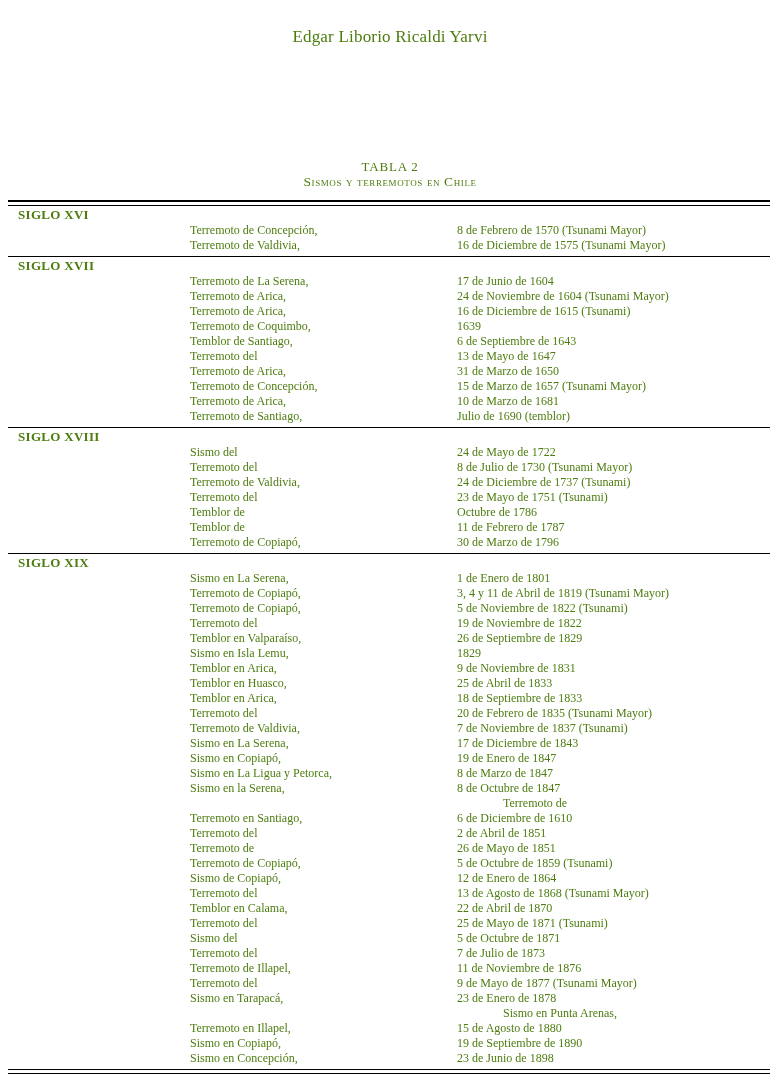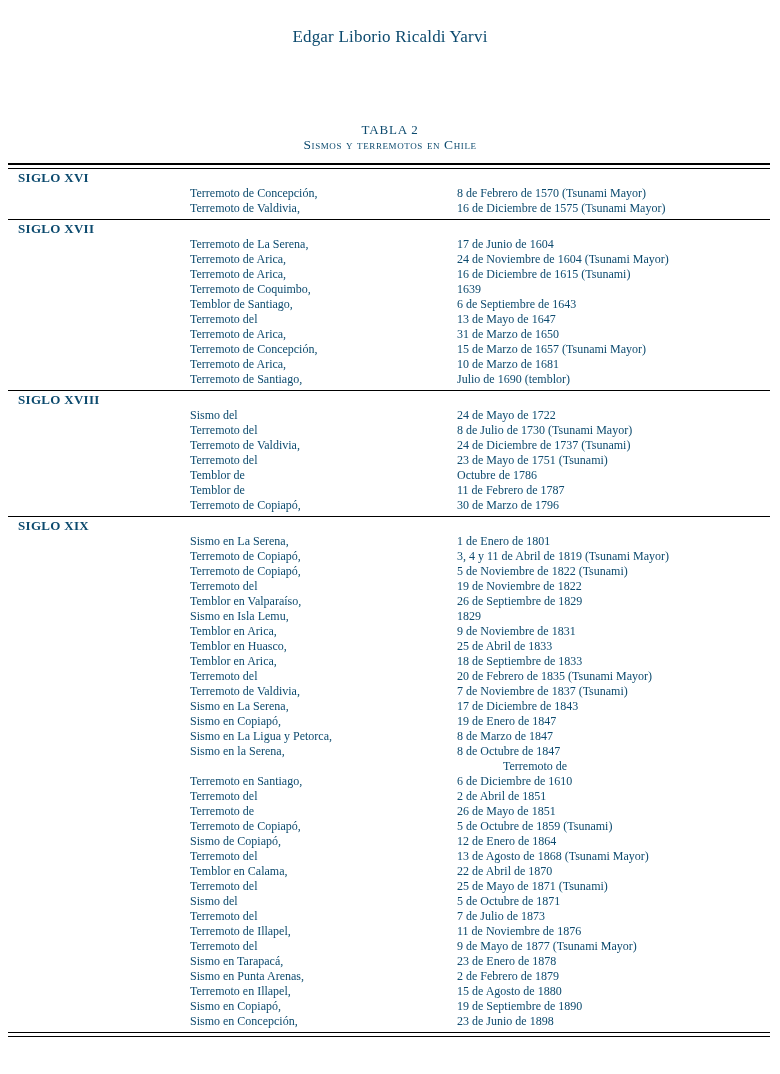--- a/index.html
+++ b/index.html
@@ -5,33 +5,33 @@
   html, body {
     margin: 0;
     padding: 0;
     background: #ffffff;
   }
   .page {
     position: relative;
     width: 780px;
     height: 1074px;
     background: #ffffff;
-    color: #0c4a6e;
+    color: #4d7c0f;
     font-family: "Liberation Serif", serif;
     overflow: hidden;
   }
   .running-header {
     margin-top: 26px;
     text-align: center;
     font-size: 17px;
     line-height: 22px;
     letter-spacing: 0.2px;
   }
   .caption {
-    margin-top: 74px;
+    margin-top: 111px;
     text-align: center;
   }
   .caption .table-label {
     font-size: 13px;
     line-height: 15px;
     letter-spacing: 0.8px;
   }
   .caption .table-title {
     font-size: 13.5px;
     line-height: 16px;
@@ -291,21 +291,20 @@
             <div class="row">
               <div class="event">Terremoto del</div>
               <div class="date">9 de Mayo de 1877 (Tsunami Mayor)</div>
             </div>
             <div class="row">
               <div class="event">Sismo en Tarapacá,</div>
               <div class="date">23 de Enero de 1878</div>
             </div>
             <div class="row">
               <div class="event">Sismo en Punta Arenas,</div>
-              <div class="date">2 de Febrero de 1879</div>
             </div>
             <div class="row">
               <div class="event">Terremoto en Illapel,</div>
               <div class="date">15 de Agosto de 1880</div>
             </div>
             <div class="row">
               <div class="event">Sismo en Copiapó,</div>
               <div class="date">19 de Septiembre de 1890</div>
             </div>
             <div class="row">

